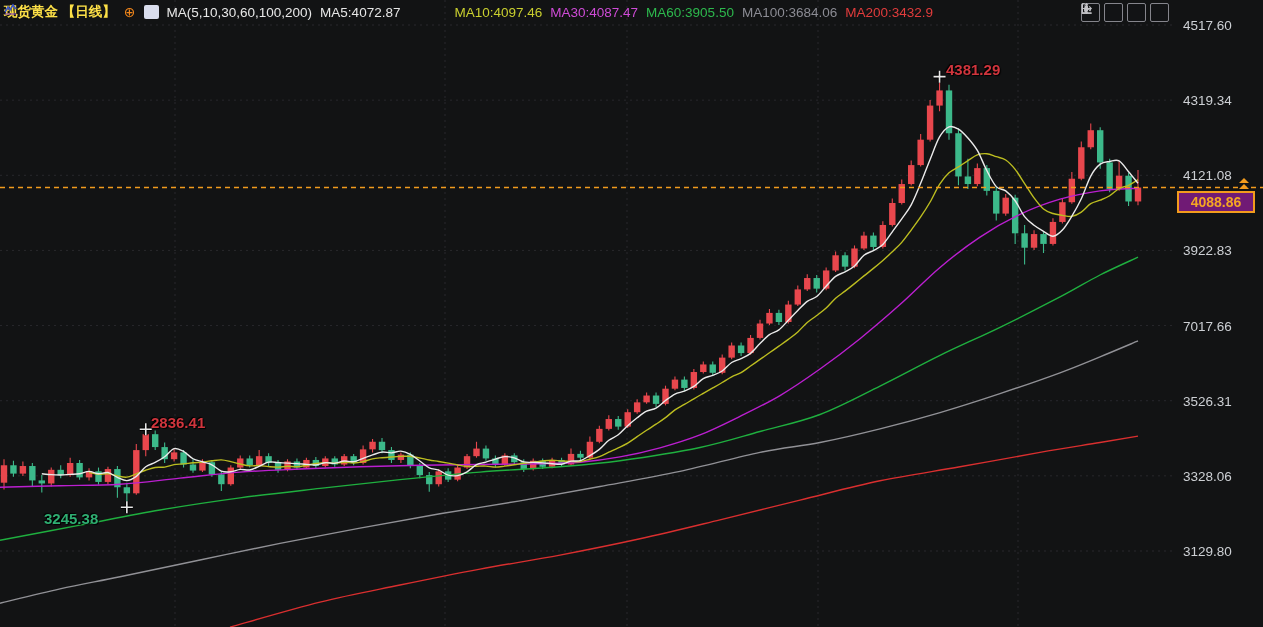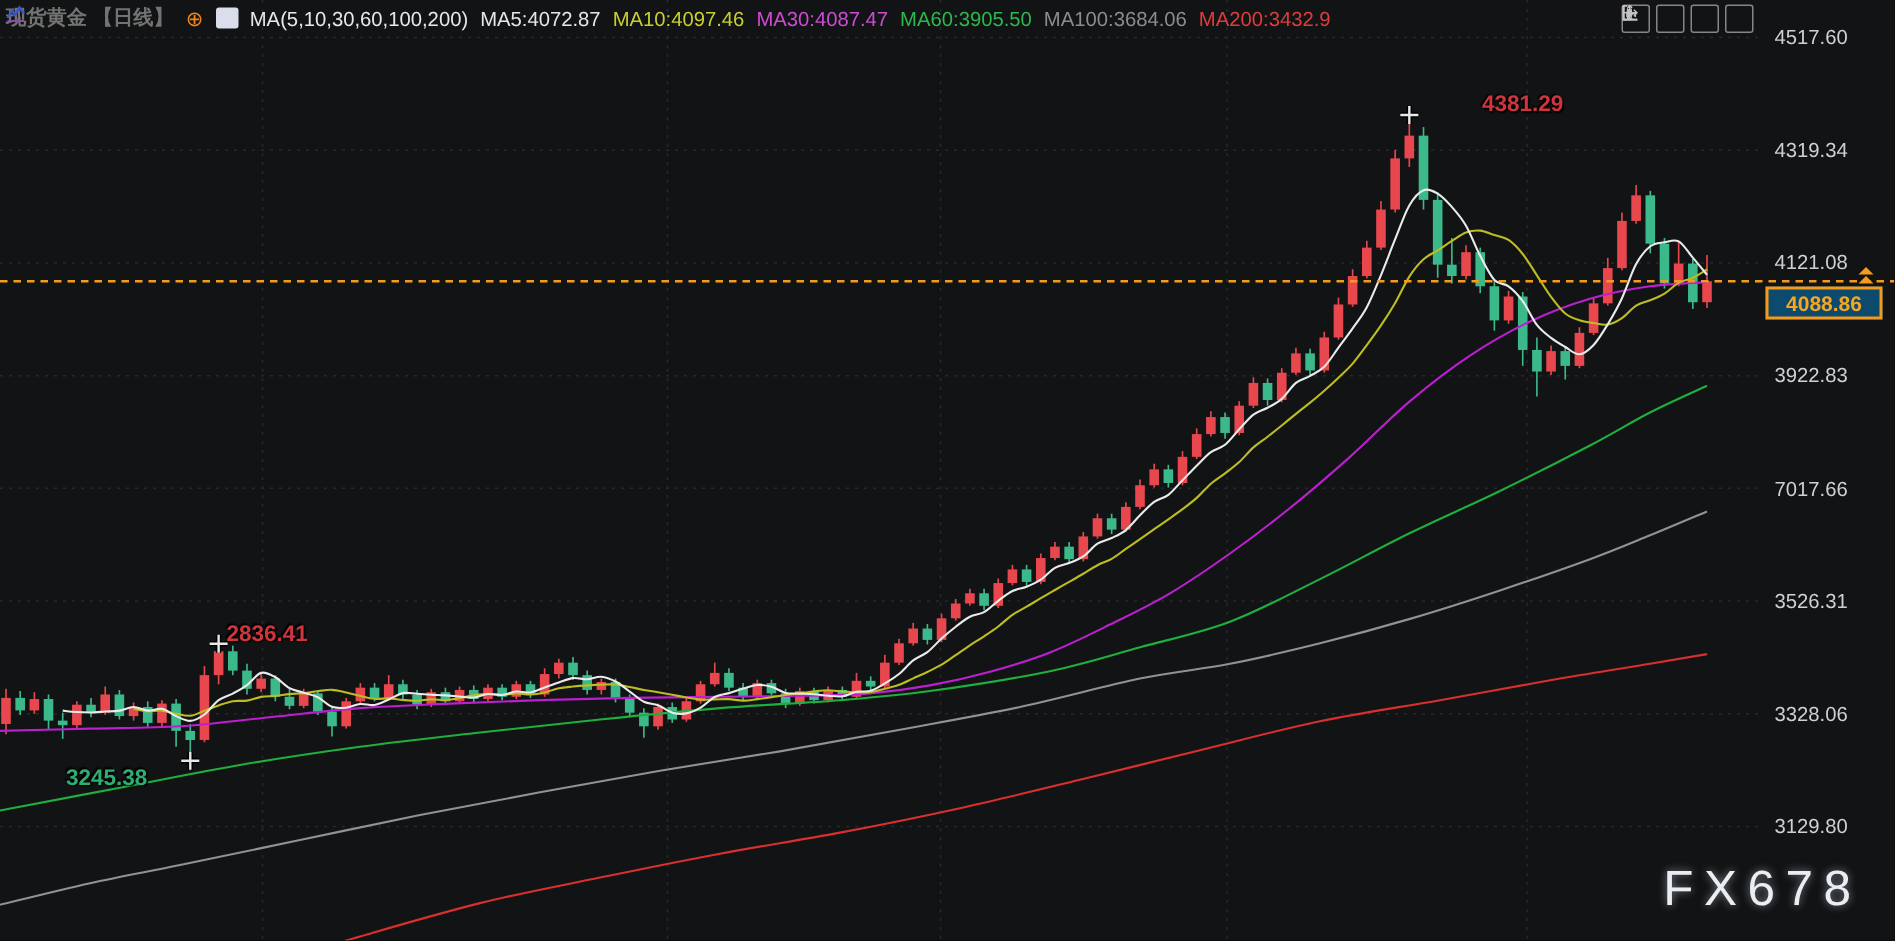--- a/index.html
+++ b/index.html
@@ -1,36 +1,36 @@
 <!DOCTYPE html>
 <html><head>
 <meta charset="utf-8">
 <style>
   html,body{margin:0;padding:0;background:#0c0d0e;}
   #app{position:relative;width:1263px;height:627px;background:#121314;overflow:hidden;
        font-family:"Liberation Sans","DejaVu Sans",sans-serif;}
   
   #header{position:absolute;left:4px;top:3px;height:18px;display:flex;align-items:center;
           gap:8px;font-size:13.5px;white-space:nowrap;z-index:30;}
-  .sym{color:#737373;font-weight:bold;}
+  .sym{color:#fde047;font-weight:bold;}
   .crosshair-ic{color:#f0851a;font-size:14px;line-height:14px;}
   .chart-ic{width:15px;height:14px;background:#d9ddec;border-radius:2px;display:inline-flex;
             align-items:center;justify-content:center;}
   .ma-group{color:#e8e8e8;}
   .ma-lab{font-weight:400;}
   
   #toolbar{position:absolute;right:94px;top:3px;display:flex;gap:4px;z-index:30;}
   .tb-btn{width:17px;height:17px;border:1px solid #85858c;border-radius:2px;display:flex;
           align-items:center;justify-content:center;background:rgba(20,20,22,.4);cursor:pointer;}
   
   .ytick{position:absolute;left:1183px;color:#cdd0d4;font-size:13.5px;font-weight:normal;
          transform:translateY(-50%);z-index:5;}
   
   #price-badge{position:absolute;left:1177px;width:74px;height:18px;border:2px solid #f29b1d;
-               background:#0c4a6e;color:#f5a623;font-size:14px;font-weight:bold;text-align:center;
+               background:#701a75;color:#f5a623;font-size:14px;font-weight:bold;text-align:center;
                line-height:18px;z-index:25;}
   #price-arrows{position:absolute;z-index:26;width:12px;height:12px;}
   #price-arrows:before,#price-arrows:after{content:"";position:absolute;left:1px;border-left:5px solid transparent;
       border-right:5px solid transparent;border-bottom:5px solid #f29b1d;}
   #price-arrows:before{top:0;} #price-arrows:after{top:6px;}
   
   .anno{position:absolute;font-size:15px;font-weight:bold;z-index:20;
         text-shadow:1px 1px 1px #000,-1px -1px 1px #000;}
   
   #watermark{position:absolute;right:22px;bottom:16px;color:#e9eef3;font-size:33px;
@@ -320,21 +320,21 @@
     </span>
     <span class="crosshair-ic">⊕</span>
     <span class="chart-ic">
       <svg width="13" height="12" viewBox="0 0 13 12">
         <polyline points="1,9 4,4 6,7 9,2 12,6" fill="none" stroke="#3b55c8" stroke-width="1.6"></polyline>
         <polyline points="1,11 12,11" fill="none" stroke="#8a4ab0" stroke-width="1.2"></polyline>
       </svg>
     </span>
     <span class="ma-group">MA(5,10,30,60,100,200)</span>
     <span class="ma-lab" id="ma0" style="color: rgb(230, 230, 230);">MA5:4072.87</span>
-    <span class="ma-lab" id="ma1" style="color: rgb(201, 207, 47);">MA10:4097.46</span>
+    <span class="ma-lab" id="ma1" style="color: rgb(201, 207, 47); margin-left: 46px;">MA10:4097.46</span>
     <span class="ma-lab" id="ma2" style="color: rgb(206, 75, 214);">MA30:4087.47</span>
     <span class="ma-lab" id="ma3" style="color: rgb(45, 184, 77);">MA60:3905.50</span>
     <span class="ma-lab" id="ma4" style="color: rgb(139, 139, 147);">MA100:3684.06</span>
     <span class="ma-lab" id="ma5" style="color: rgb(225, 60, 60);">MA200:3432.9</span>
   </div>
 
   <div id="toolbar">
     <span class="tb-btn">
       <svg width="11" height="11" viewBox="0 0 12 12">
           <g stroke="#c2c2c6" stroke-width="1.2" fill="none">
@@ -365,25 +365,24 @@
         <path d="M4 1H1.5v10H4"></path>
             <path d="M6 6h5M9 3.8L11.2 6 9 8.2"></path>
           </g>
         </svg>
     </span>
   </div>
 
   <div id="price-badge" style="top: 191px;">4088.86</div>
   <div id="price-arrows" style="left: 1238px; top: 178px;"></div>
 
-  <div id="watermark">FX678</div>
 <div class="ytick" style="top: 25px;">4517.60</div>
     <div class="ytick" style="top: 100.144px;">4319.34</div>
     <div class="ytick" style="top: 175.288px;">4121.08</div>
     <div class="ytick" style="top: 250.428px;">3922.83</div>
     <div class="ytick" style="top: 325.572px;">7017.66</div>
     <div class="ytick" style="top: 400.716px;">3526.31</div>
     <div class="ytick" style="top: 475.856px;">3328.06</div>
     <div class="ytick" style="top: 551px;">3129.80</div>
-    <div class="anno" style="color: rgb(208, 53, 61); left: 988px; top: 61px;">4381.29</div>
+    <div class="anno" style="color: rgb(208, 53, 61); left: 946px; top: 61px;">4381.29</div>
     <div class="anno" style="color: rgb(208, 53, 61); left: 151px; top: 414px;">2836.41</div>
     <div class="anno" style="color: rgb(47, 174, 114); left: 44px; top: 510px;">3245.38</div>
   </div>
 
 </body></html>

